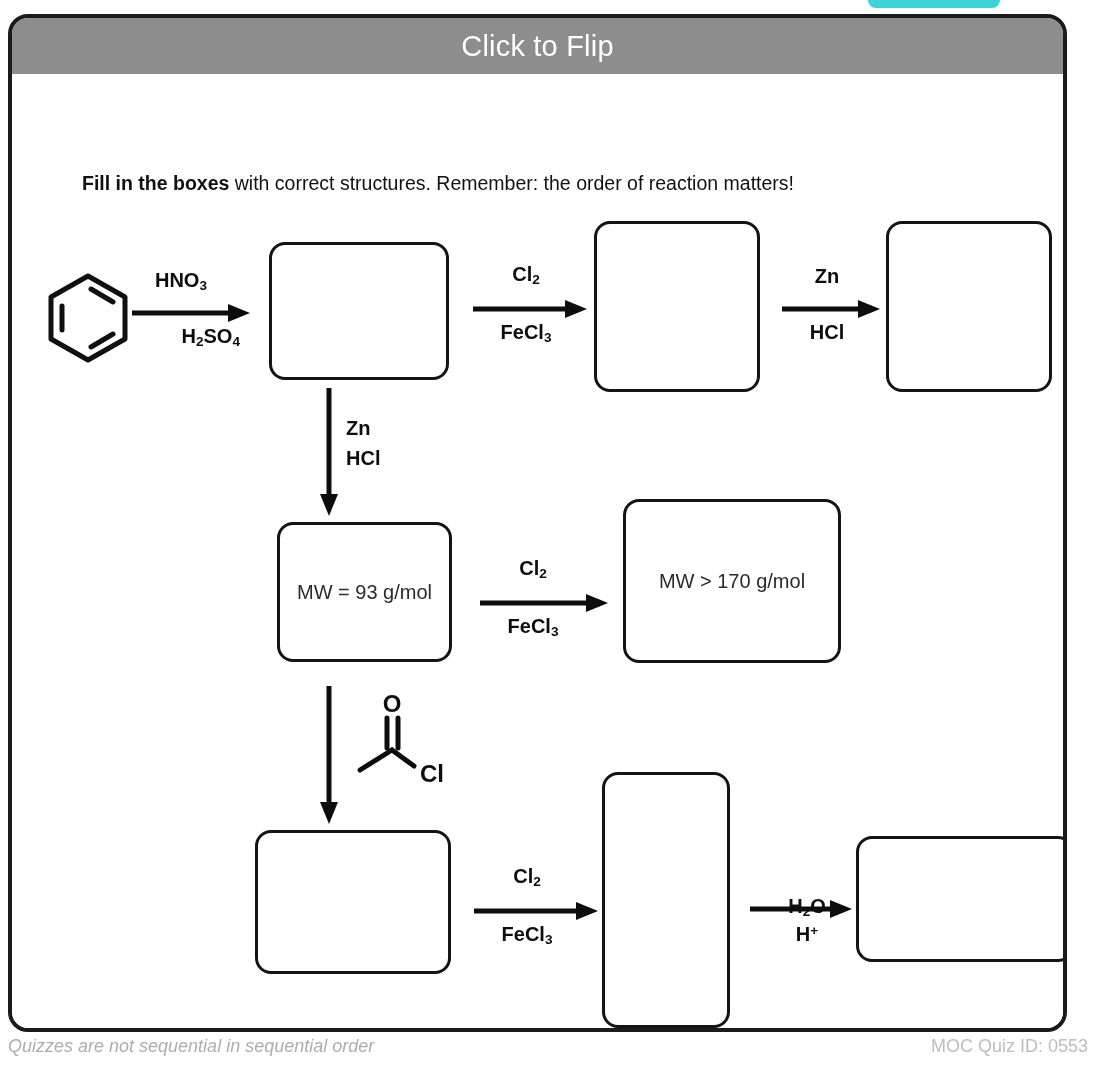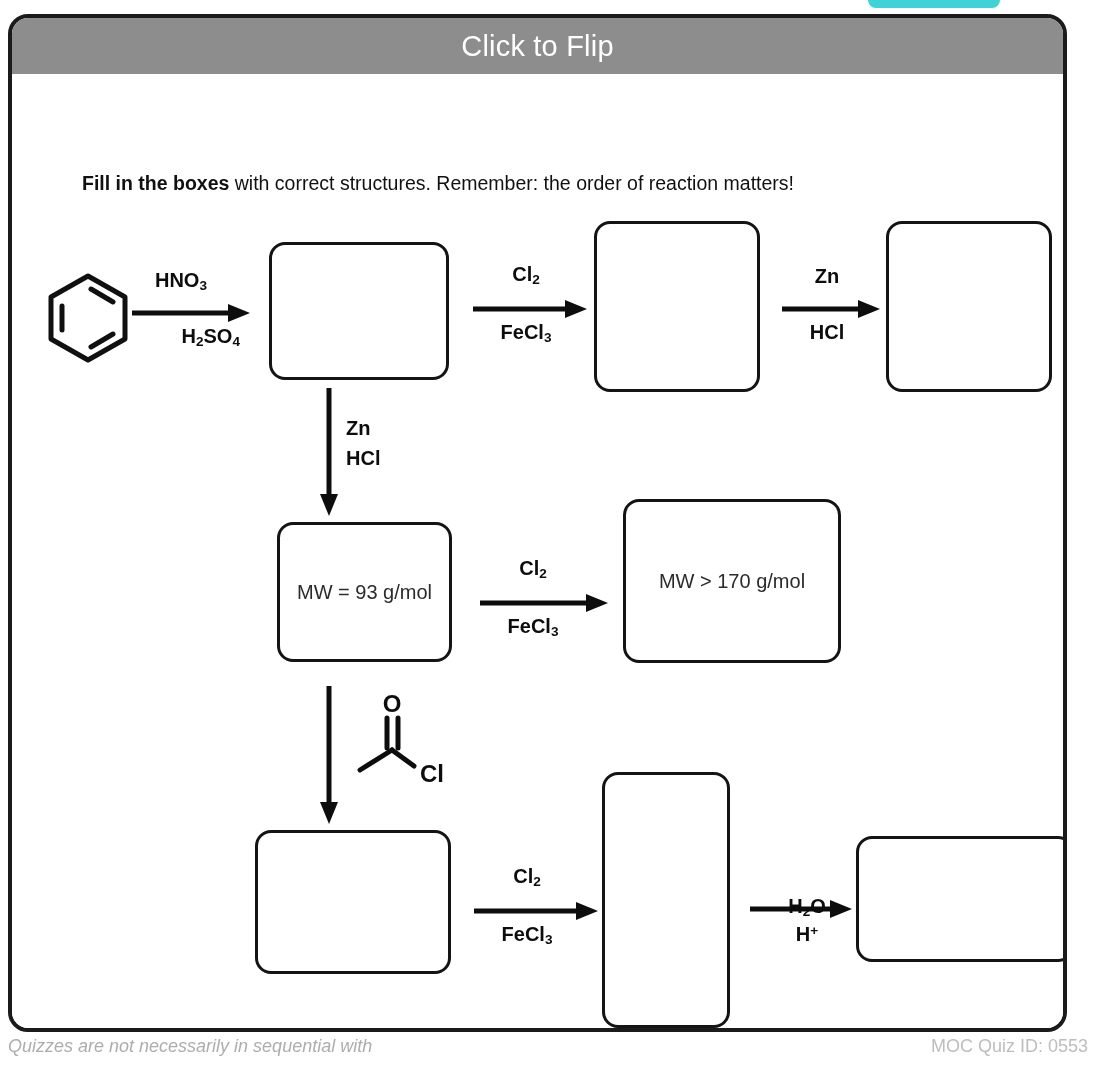--- a/index.html
+++ b/index.html
@@ -245,16 +245,16 @@
       </svg>
       <div class="cond" style="left:742px; top:850px; width:106px;">H<sup>+</sup></div>
 
       <div class="abox" style="left:844px; top:762px; width:218px; height:126px;">
         <span class="mw"></span>
       </div>
 
     </div>
   </div>
 
-  <div class="footer-left">Quizzes are not necessarily in sequential with</div>
+  <div class="footer-left">Quizzes are not sequential in sequential order</div>
   <div class="footer-right">MOC Quiz ID: 0553</div>
 
 </div>
 
 </body></html>

